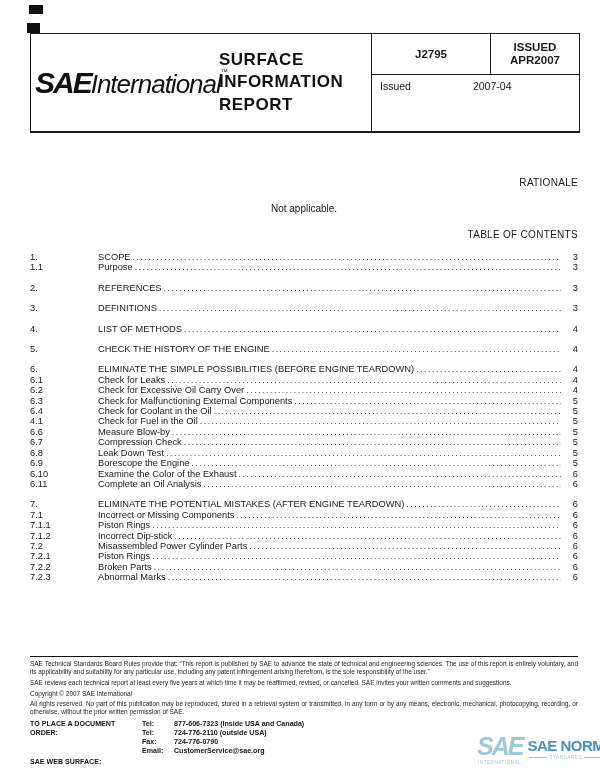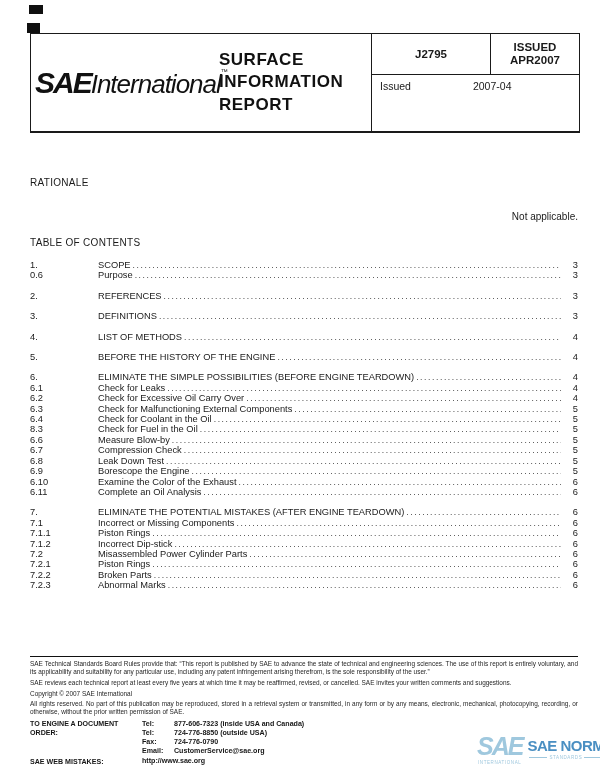--- a/index.html
+++ b/index.html
@@ -28,23 +28,23 @@
   .hdr-right{flex:1;display:flex;flex-direction:column;}
   .hdr-right-top{display:flex;height:40px;border-bottom:1.6px solid #1a1a1a;}
   .cell-docnum{width:118px;border-right:1.6px solid #1a1a1a;display:flex;align-items:center;justify-content:center;font-weight:bold;font-size:11.5px;}
   .cell-status{flex:1;display:flex;flex-direction:column;align-items:center;justify-content:center;font-weight:bold;font-size:11.5px;line-height:13.5px;}
   .hdr-right-bottom{flex:1;padding:5px 0 0 8px;font-size:10.5px;}
   .issued-value{margin-left:62px;margin-top:34px;}
   .hdr-title{height:33px;display:flex;align-items:center;justify-content:center;font-size:11px;white-space:pre-wrap;}
 
   
   .doc-body{position:absolute;left:30px;top:163px;width:548px;}
-  .center-head{text-align:left;font-size:10px;letter-spacing:0.3px;}
+  .center-head{text-align:right;font-size:10px;letter-spacing:0.3px;}
   .rationale-head{margin-top:14px;}
-  .rationale-body{font-size:10px;margin-top:23px;text-align:right;}
+  .rationale-body{font-size:10px;margin-top:15px;text-align:center;}
   .toc-head{margin-top:15px;}
   .toc{margin-top:12px;font-size:9.3px;line-height:10.4px;}
   .toc-row{display:flex;align-items:baseline;}
   .gap-before{margin-top:10px;}
   .toc-num{width:68px;flex:none;}
   .toc-title{flex:none;white-space:nowrap;}
   .leader{flex:1;overflow:hidden;white-space:nowrap;margin:0 2px;color:#3a3a3a;}
   .leader::after{content:"......................................................................................................................................................................................";letter-spacing:1.6px;font-size:8.5px;}
   .toc-page{width:15px;flex:none;text-align:right;}
 
@@ -113,21 +113,21 @@
     <div class="toc">
 
         <div class="toc-row">
           <span class="toc-num">1.</span>
           <span class="toc-title">SCOPE</span>
           <span class="leader"></span>
           <span class="toc-page">3</span>
         </div>
 
         <div class="toc-row">
-          <span class="toc-num">0.6</span>
+          <span class="toc-num">1.1</span>
           <span class="toc-title">Purpose</span>
           <span class="leader"></span>
           <span class="toc-page">3</span>
         </div>
 
         <div class="toc-row gap-before">
           <span class="toc-num">2.</span>
           <span class="toc-title">REFERENCES</span>
           <span class="leader"></span>
           <span class="toc-page">3</span>
@@ -142,21 +142,21 @@
 
         <div class="toc-row gap-before">
           <span class="toc-num">4.</span>
           <span class="toc-title">LIST OF METHODS</span>
           <span class="leader"></span>
           <span class="toc-page">4</span>
         </div>
 
         <div class="toc-row gap-before">
           <span class="toc-num">5.</span>
-          <span class="toc-title">BEFORE THE HISTORY OF THE ENGINE</span>
+          <span class="toc-title">CHECK THE HISTORY OF THE ENGINE</span>
           <span class="leader"></span>
           <span class="toc-page">4</span>
         </div>
 
         <div class="toc-row gap-before">
           <span class="toc-num">6.</span>
           <span class="toc-title">ELIMINATE THE SIMPLE POSSIBILITIES (BEFORE ENGINE TEARDOWN)</span>
           <span class="leader"></span>
           <span class="toc-page">4</span>
         </div>
@@ -183,21 +183,21 @@
         </div>
 
         <div class="toc-row">
           <span class="toc-num">6.4</span>
           <span class="toc-title">Check for Coolant in the Oil</span>
           <span class="leader"></span>
           <span class="toc-page">5</span>
         </div>
 
         <div class="toc-row">
-          <span class="toc-num">8.3</span>
+          <span class="toc-num">4.1</span>
           <span class="toc-title">Check for Fuel in the Oil</span>
           <span class="leader"></span>
           <span class="toc-page">5</span>
         </div>
 
         <div class="toc-row">
           <span class="toc-num">6.6</span>
           <span class="toc-title">Measure Blow-by</span>
           <span class="leader"></span>
           <span class="toc-page">5</span>
@@ -299,46 +299,43 @@
   </div>
 
   <div class="footer">
     <div class="foot-rule"></div>
     <p class="fine">SAE Technical Standards Board Rules provide that: “This report is published by SAE to advance the state of technical and engineering sciences.  The use of this report is entirely voluntary, and its applicability and suitability for any particular use, including any patent infringement arising therefrom, is the sole responsibility of the user.”</p>
     <p class="fine">SAE reviews each technical report at least every five years at which time it may be reaffirmed, revised, or cancelled.  SAE invites your written comments and suggestions.</p>
     <p class="fine nospace">Copyright © 2007 SAE International</p>
     <p class="fine">All rights reserved. No part of this publication may be reproduced, stored in a retrieval system or transmitted, in any form or by any means, electronic, mechanical, photocopying, recording, or otherwise, without the prior written permission of SAE.</p>
 
     <div class="order-block">
-      <span class="order-label">TO ENGINE A DOCUMENT ORDER:</span>
+      <span class="order-label">TO PLACE A DOCUMENT ORDER:</span>
 
         <div class="contact-line">
           <span class="contact-label">Tel:</span>
           <span class="contact-value">877-606-7323 (inside USA and Canada)</span>
         </div>
 
         <div class="contact-line">
           <span class="contact-label">Tel:</span>
-          <span class="contact-value">724-776-8850 (outside USA)</span>
+          <span class="contact-value">724-776-2110 (outside USA)</span>
         </div>
 
         <div class="contact-line">
           <span class="contact-label">Fax:</span>
           <span class="contact-value">724-776-0790</span>
         </div>
 
         <div class="contact-line">
           <span class="contact-label">Email:</span>
           <span class="contact-value">CustomerService@sae.org</span>
         </div>
 
-      <div class="contact-line">
-        <span class="contact-value">http://www.sae.org</span>
-      </div>
-      <span class="web-label">SAE WEB MISTAKES:</span>
+      <span class="web-label">SAE WEB SURFACE:</span>
     </div>
   </div>
 
   <div class="norm-logo">
     <div class="norm-left">
       <div class="norm-sae-text" style="color: rgb(159, 200, 222);">SAE</div>
       <div class="norm-sae-sub" style="color: rgb(159, 200, 222);">INTERNATIONAL</div>
     </div>
     <div class="norm-right">
       <div class="norm-name" style="color: rgb(74, 143, 194);">SAE NORM</div>

